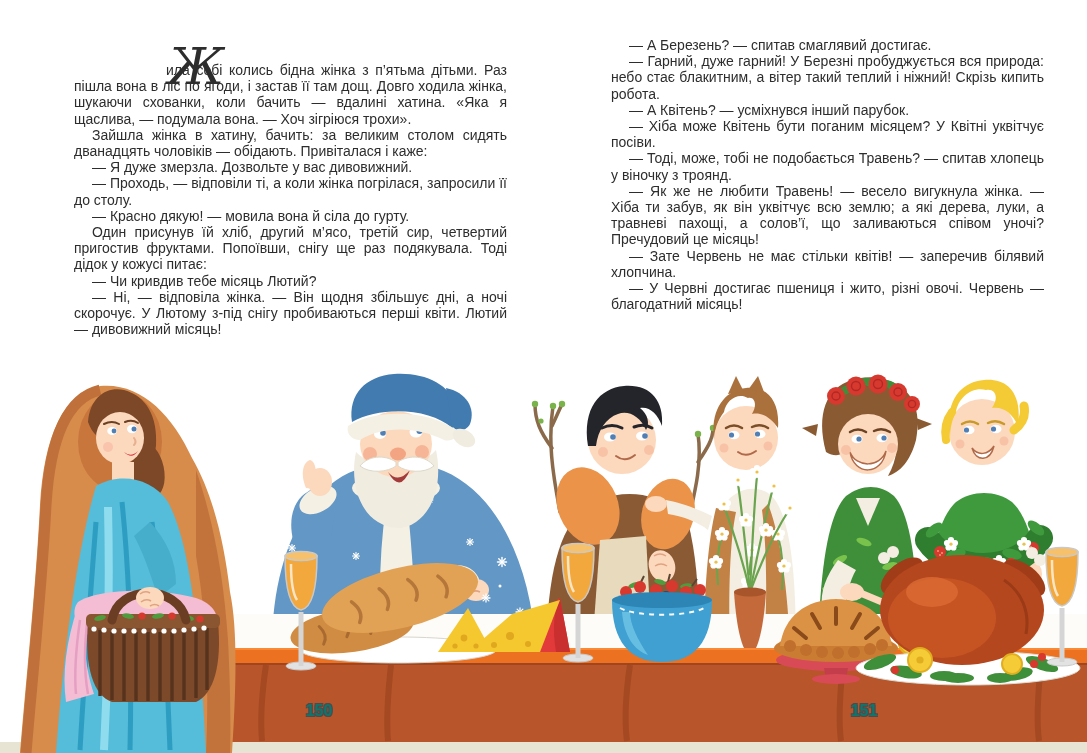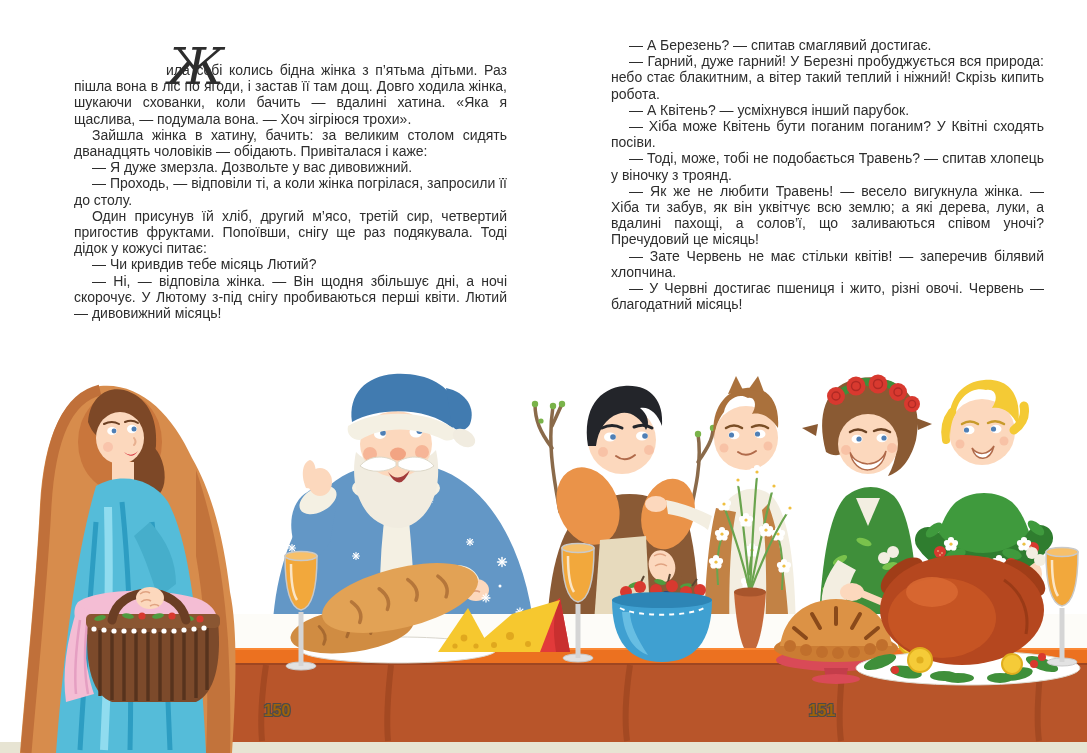--- a/index.html
+++ b/index.html
@@ -7,48 +7,49 @@
        font-family:"Liberation Sans",sans-serif;}
   .text-col{position:absolute;width:433px;text-align:justify;font-size:14px;line-height:16.2px;
             color:#2d2d2d;letter-spacing:0;}
   .text-col p{margin:0;text-indent:18px;}
   .text-col p.p-first{text-indent:92px;position:relative;}
   .dropcap{position:absolute;top:-20px;left:2px;font-family:"DejaVu Serif",serif;
            font-style:italic;font-weight:400;font-size:50px;line-height:50px;color:#2d2d2d;}
   .col-left{left:74px;top:62px;}
   .col-right{left:611px;top:37px;}
   .illustration{position:absolute;left:0;top:353px;width:1087px;height:400px;}
-  .page-num{position:absolute;top:702px;transform:translateX(-50%);color:#a16207;
+  .page-num{position:absolute;top:702px;transform:translateX(-50%);color:#0f766e;
             font-weight:bold;font-size:16px;z-index:5;
-            text-shadow:-1px -1px 0 #4c4c4c,1px -1px 0 #4c4c4c,-1px 1px 0 #4c4c4c,1px 1px 0 #4c4c4c;}
+            text-shadow:-1px -1px 0 #4c4c4c,1px -1px 0 #4c4c4c,-1px 1px 0 #4c4c4c,1px 1px 0 #4c4c4c;margin-left:42px;}
   .num-left{left:277px;}
   .num-right{left:822px;}
 </style>
 </head>
 <body>
 
 <div>
 
   <section class="text-col col-left">
     <p class="p-first"><span class="dropcap">Ж</span><span>ила собі колись бідна жінка з п’ятьма дітьми. Раз пішла вона в ліс по ягоди, і застав її там дощ. Довго ходила жінка, шукаючи схованки, коли бачить — вдалині хатина. «Яка я щаслива, — подумала вона. — Хоч зігріюся трохи».</span></p>
     <p>Зайшла жінка в хатину, бачить: за великим столом сидять дванадцять чоловіків — обідають. Привіталася і каже:</p>
     <p>— Я дуже змерзла. Дозвольте у вас дивовижний.</p>
     <p>— Проходь, — відповіли ті, а коли жінка погрілася, запросили її до столу.</p>
+    <p>— Красно дякую! — мовила вона й сіла до гурту.</p>
     <p>Один присунув їй хліб, другий м’ясо, третій сир, четвертий пригостив фруктами. Попоївши, снігу ще раз подякувала. Тоді дідок у кожусі питає:</p>
     <p>— Чи кривдив тебе місяць Лютий?</p>
     <p>— Ні, — відповіла жінка. — Він щодня збільшує дні, а ночі скорочує. У Лютому з-під снігу пробиваються перші квіти. Лютий — дивовижний місяць!</p>
   </section>
 
   <section class="text-col col-right">
     <p>— А Березень? — спитав смаглявий достигає.</p>
     <p>— Гарний, дуже гарний! У Березні пробуджується вся природа: небо стає блакитним, а вітер такий теплий і ніжний! Скрізь кипить робота.</p>
     <p>— А Квітень? — усміхнувся інший парубок.</p>
-    <p>— Хіба може Квітень бути поганим поганим? У Квітні сходять посіви.</p>
+    <p>— Хіба може Квітень бути поганим місяцем? У Квітні уквітчує посіви.</p>
     <p>— Тоді, може, тобі не подобається Травень? — спитав хлопець у віночку з троянд.</p>
-    <p>— Як же не любити Травень! — весело вигукнула жінка. — Хіба ти забув, як він уквітчує всю землю; а які дерева, луки, а вдалині пахощі, а солов’ї, що заливаються співом уночі? Пречудовий це місяць!</p>
+    <p>— Як же не любити Травень! — весело вигукнула жінка. — Хіба ти забув, як він уквітчує всю землю; а які дерева, луки, а травневі пахощі, а солов’ї, що заливаються співом уночі? Пречудовий це місяць!</p>
     <p>— Зате Червень не має стільки квітів! — заперечив білявий хлопчина.</p>
     <p>— У Червні достигає пшениця і жито, різні овочі. Червень — благодатний місяць!</p>
   </section>
 
   <svg class="illustration" viewBox="0 353 1087 400">
     <defs>
       <g id="flake" stroke="#ffffff" stroke-width="1.6" stroke-linecap="round">
         <line x1="-5" y1="0" x2="5" y2="0"></line>
           <line x1="0" y1="-5" x2="0" y2="5"></line>
         <line x1="-3.6" y1="-3.6" x2="3.6" y2="3.6"></line>

